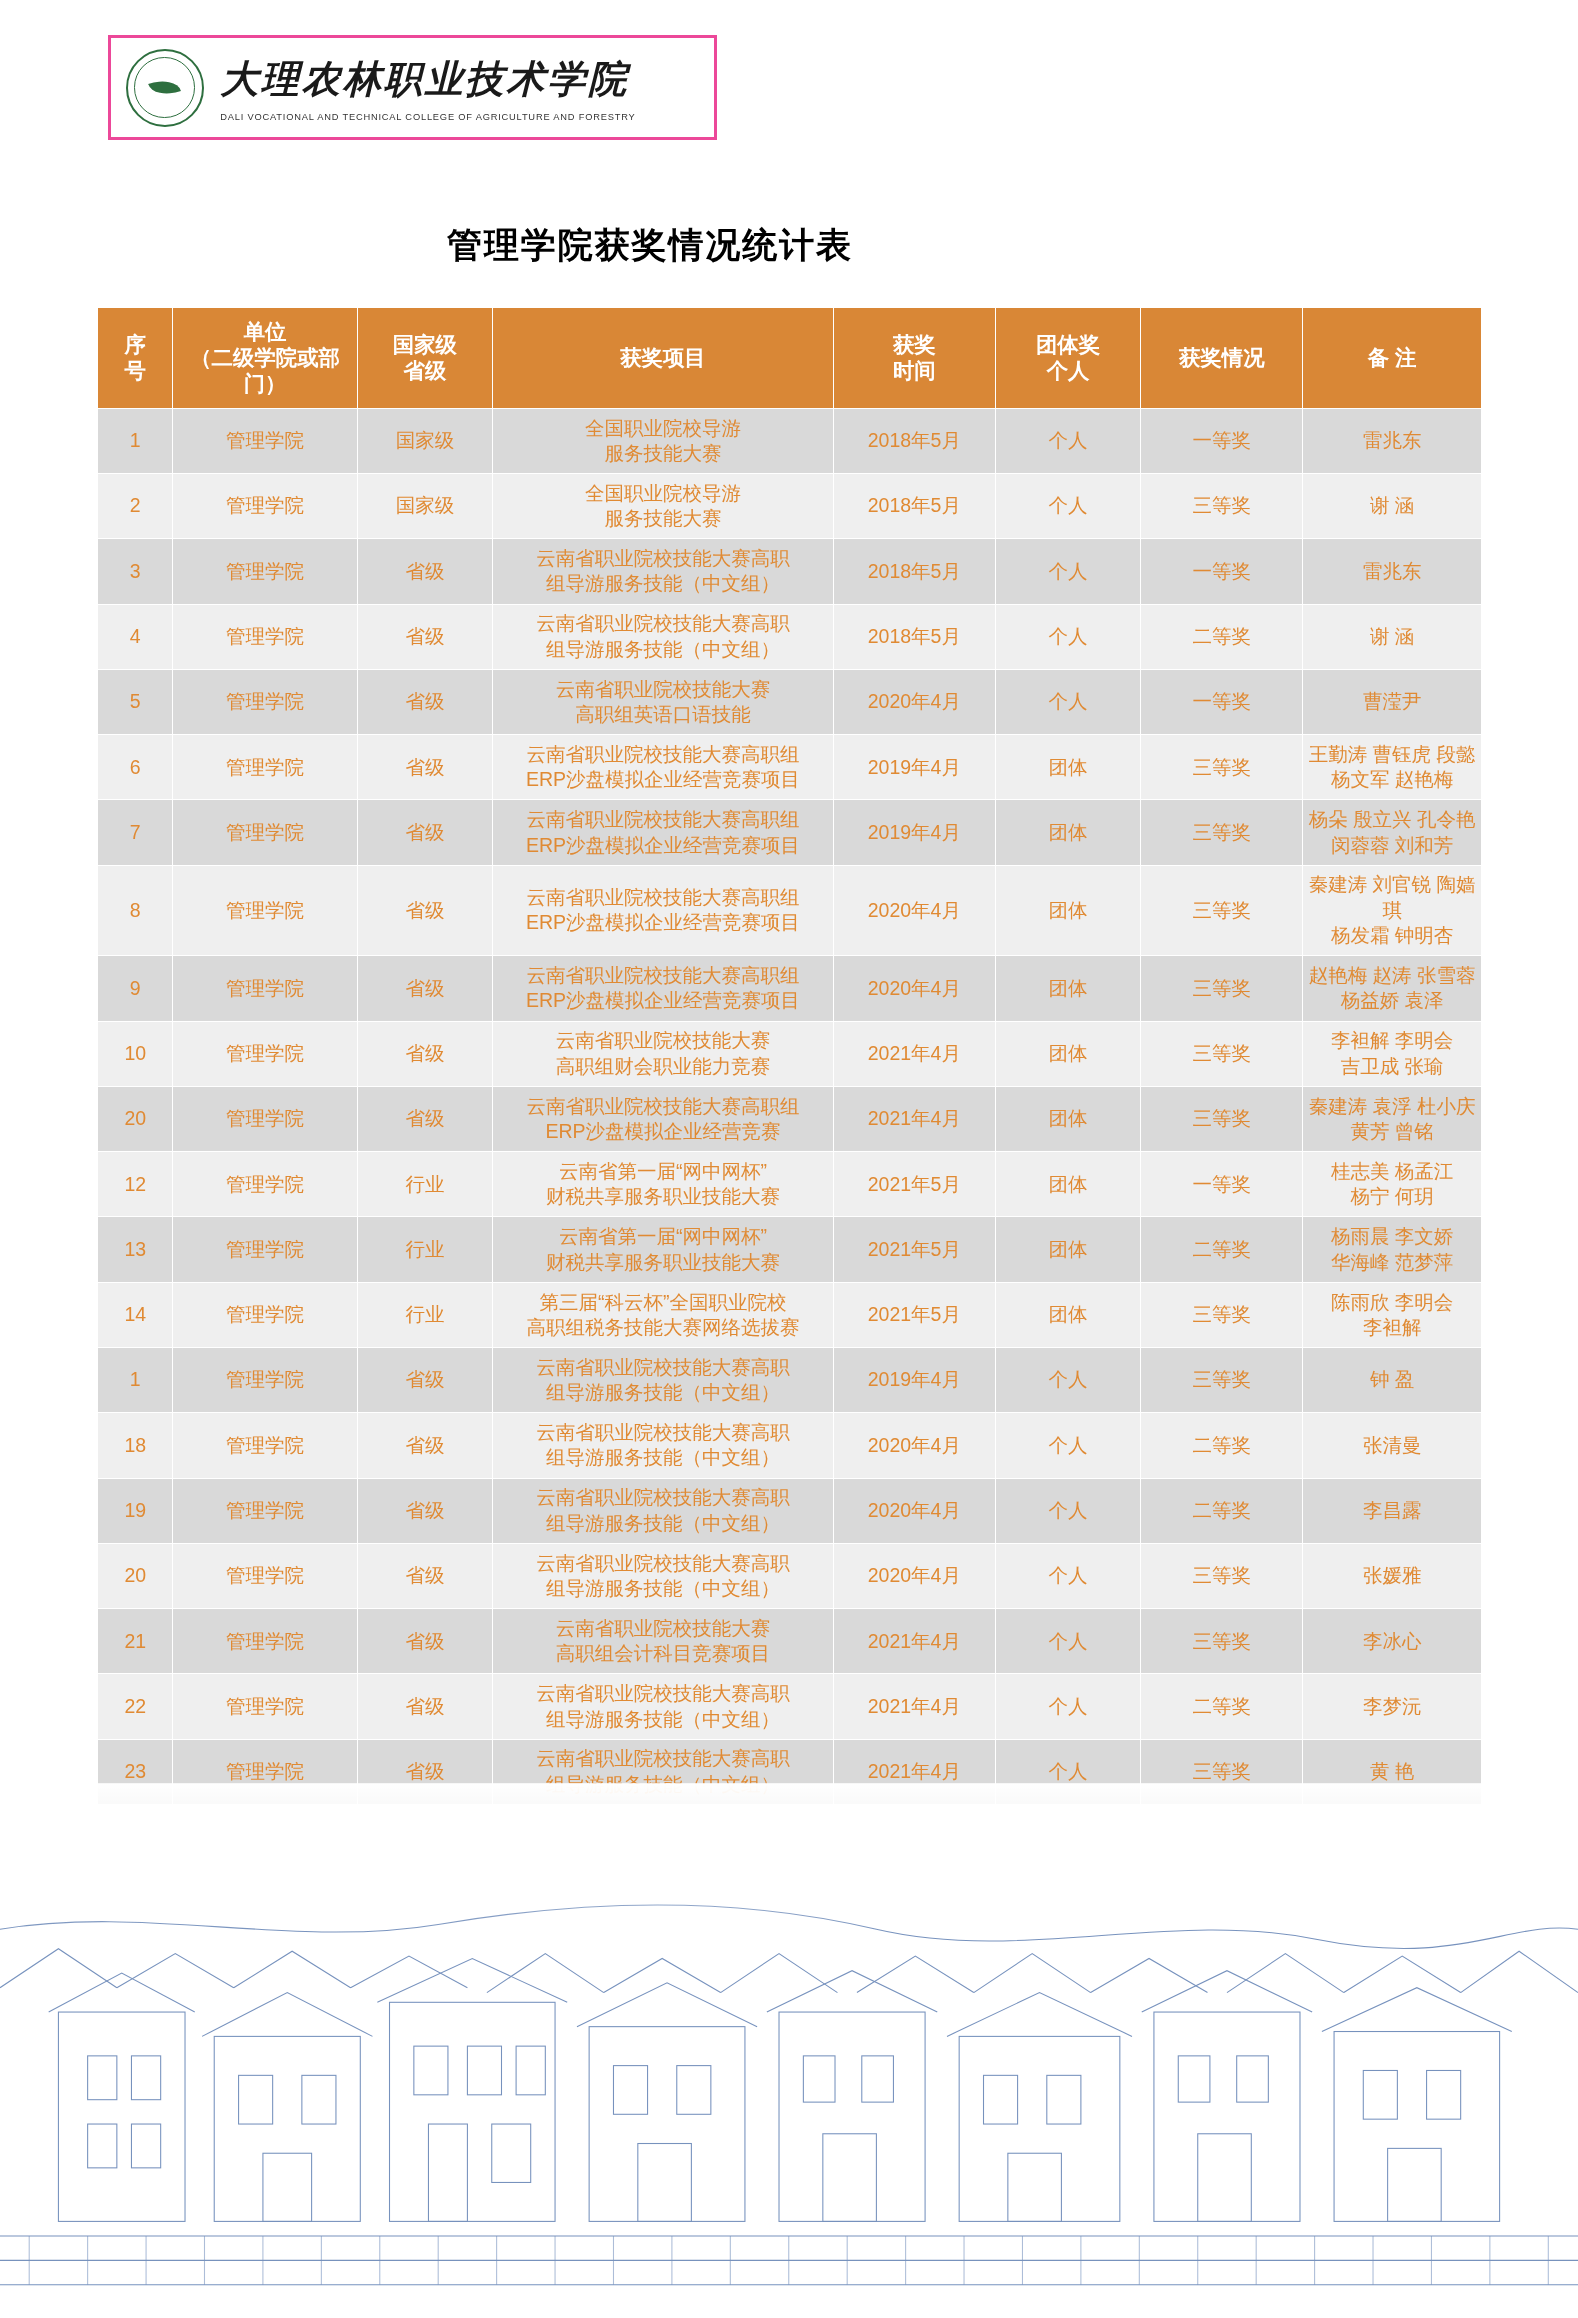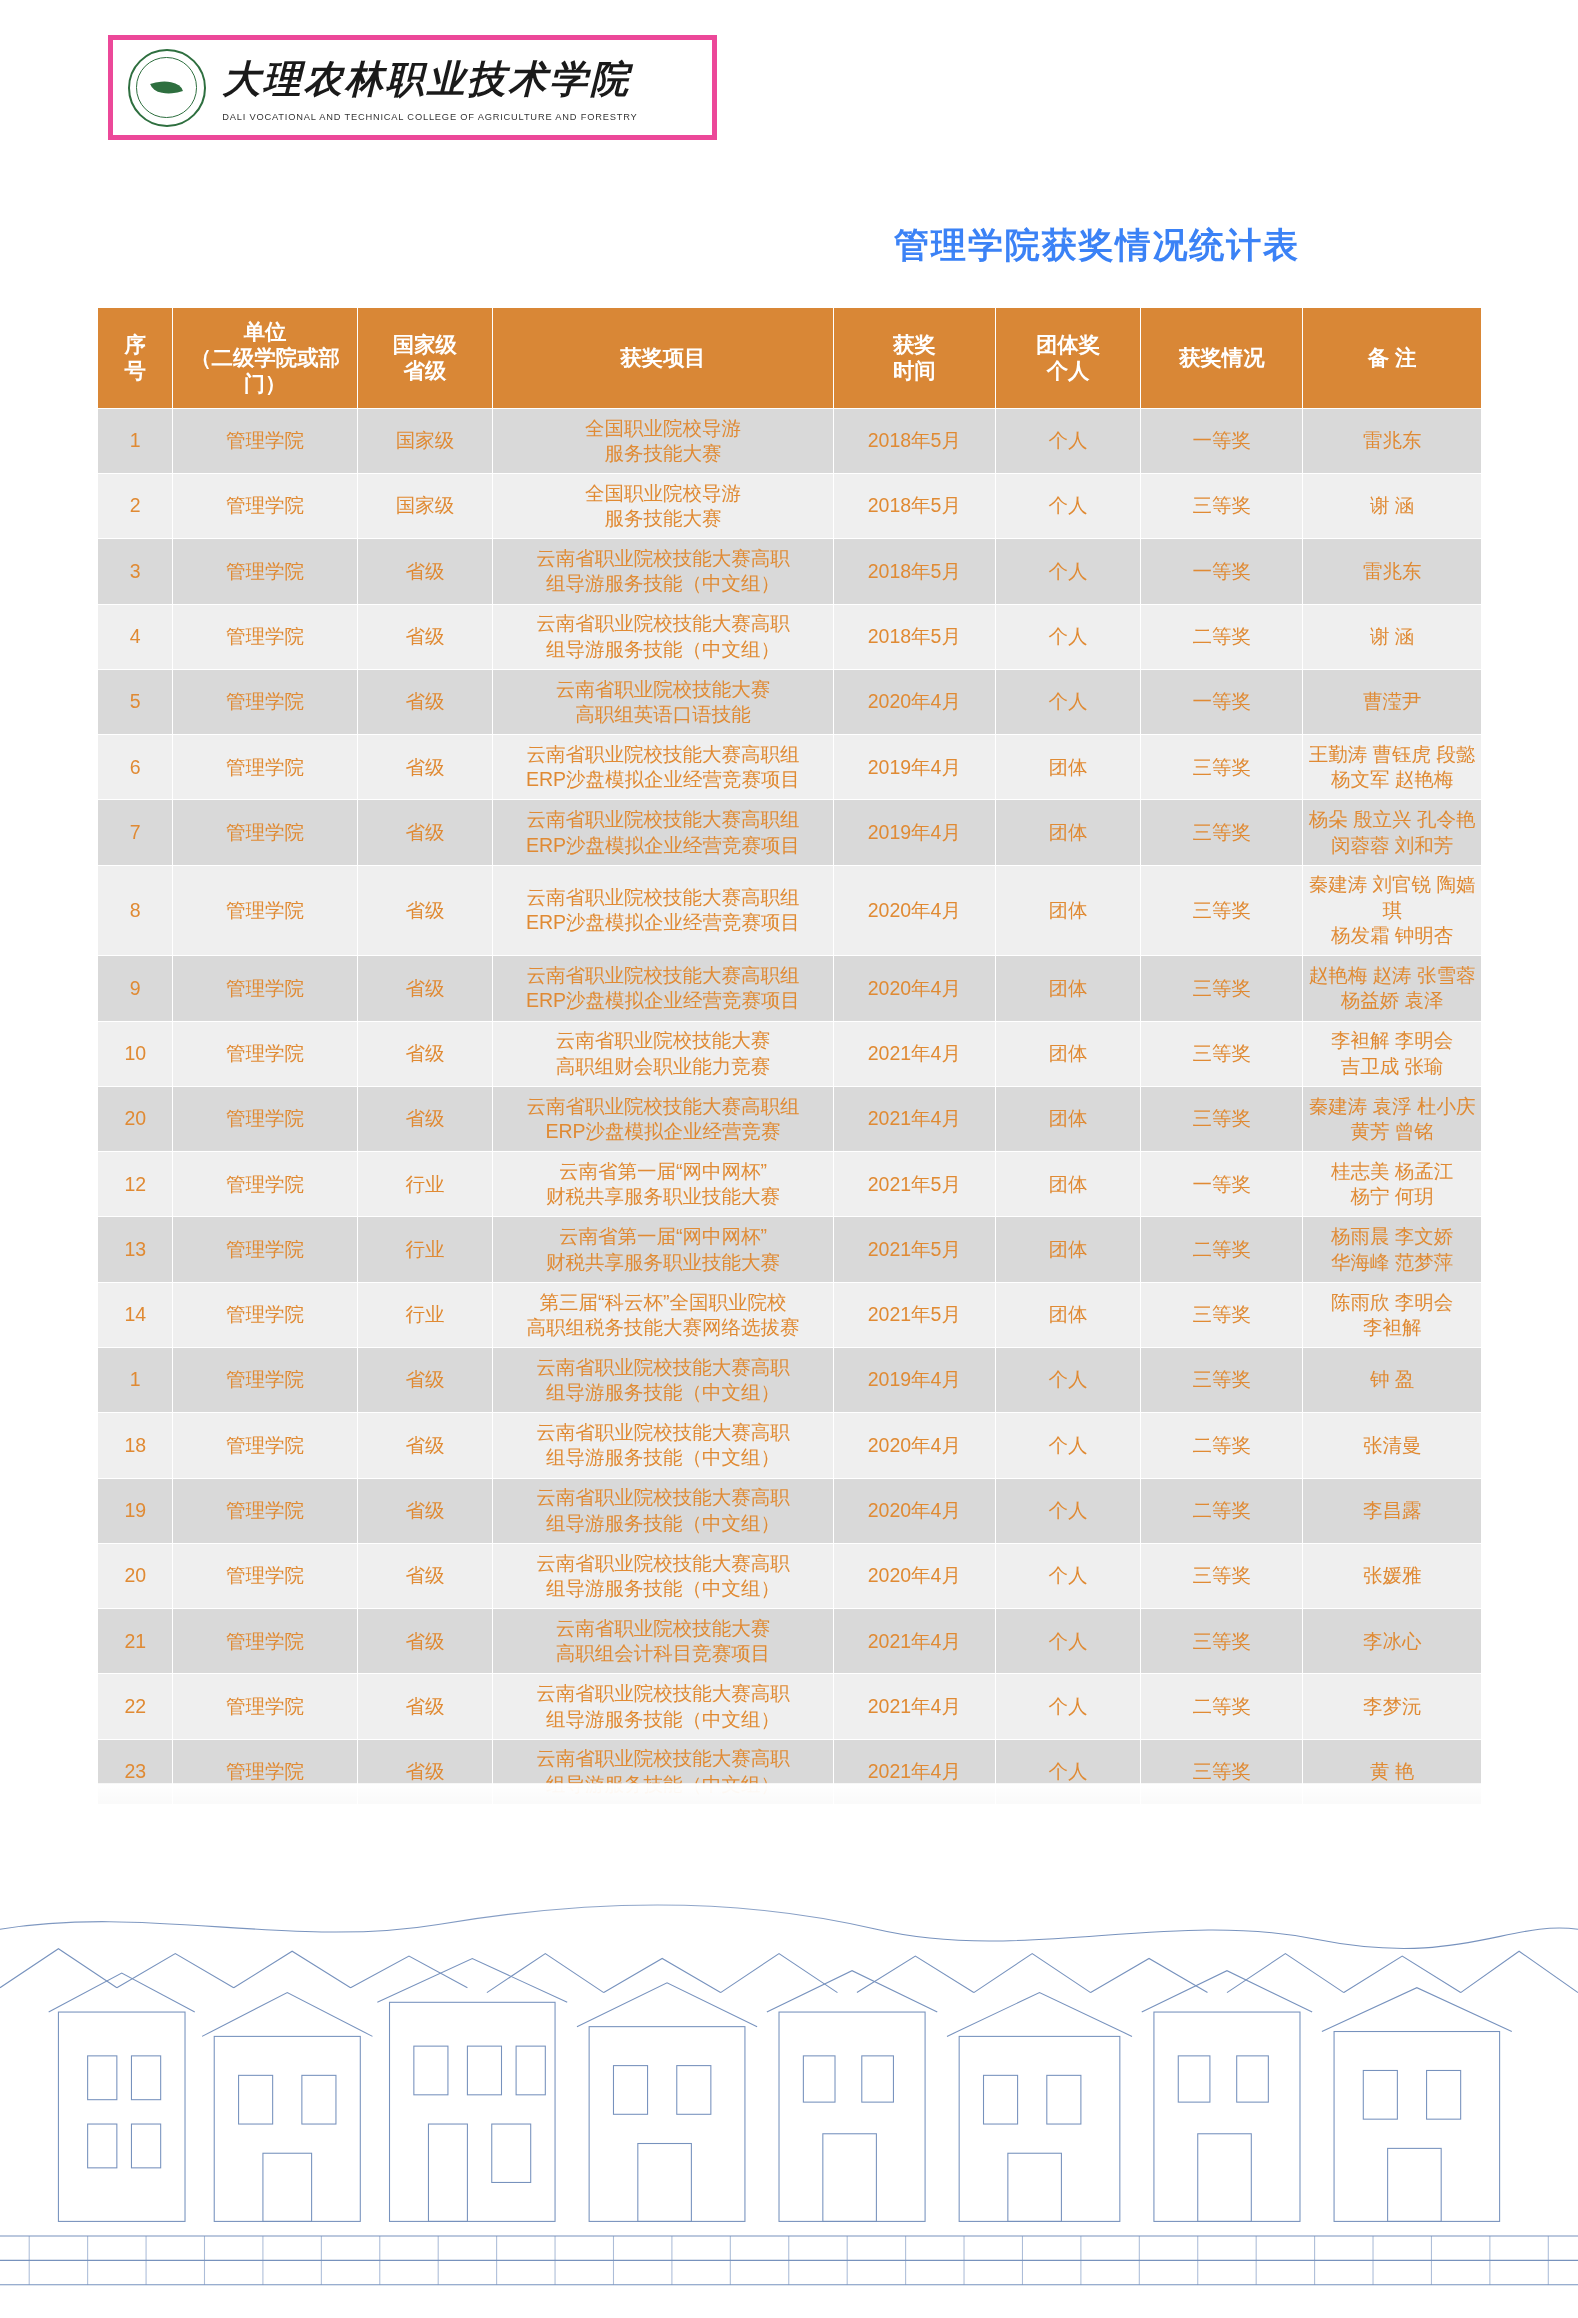--- a/index.html
+++ b/index.html
@@ -15,21 +15,21 @@
     font-family: "Liberation Sans", sans-serif;
   }
 
   
   .logo-block {
     position: absolute;
     left: 108px;
     top: 35px;
     width: 609px;
     height: 105px;
-    border: 5px solid #ec4899;
+    border: 3px solid #ec4899;
     box-sizing: border-box;
     display: flex;
     align-items: center;
     padding-left: 14.6px;
     background: #ffffff;
   }
   .logo-seal {
     width: 78px;
     height: 78px;
     border-radius: 50%;
@@ -74,24 +74,24 @@
     color: #333;
     white-space: nowrap;
   }
 
   
   .doc-title {
     position: absolute;
     left: 0;
     top: 222px;
     width: 1300px;
-    text-align: right;
+    text-align: center;
     font-size: 35px;
     font-weight: bold;
-    color: #3b82f6;
+    color: #000000;
     letter-spacing: 1.9px;
     font-family: "Liberation Sans", sans-serif;
   }
 
   
   .table-wrap {
     position: absolute;
     left: 97px;
     top: 307px;
     width: 1385px;

